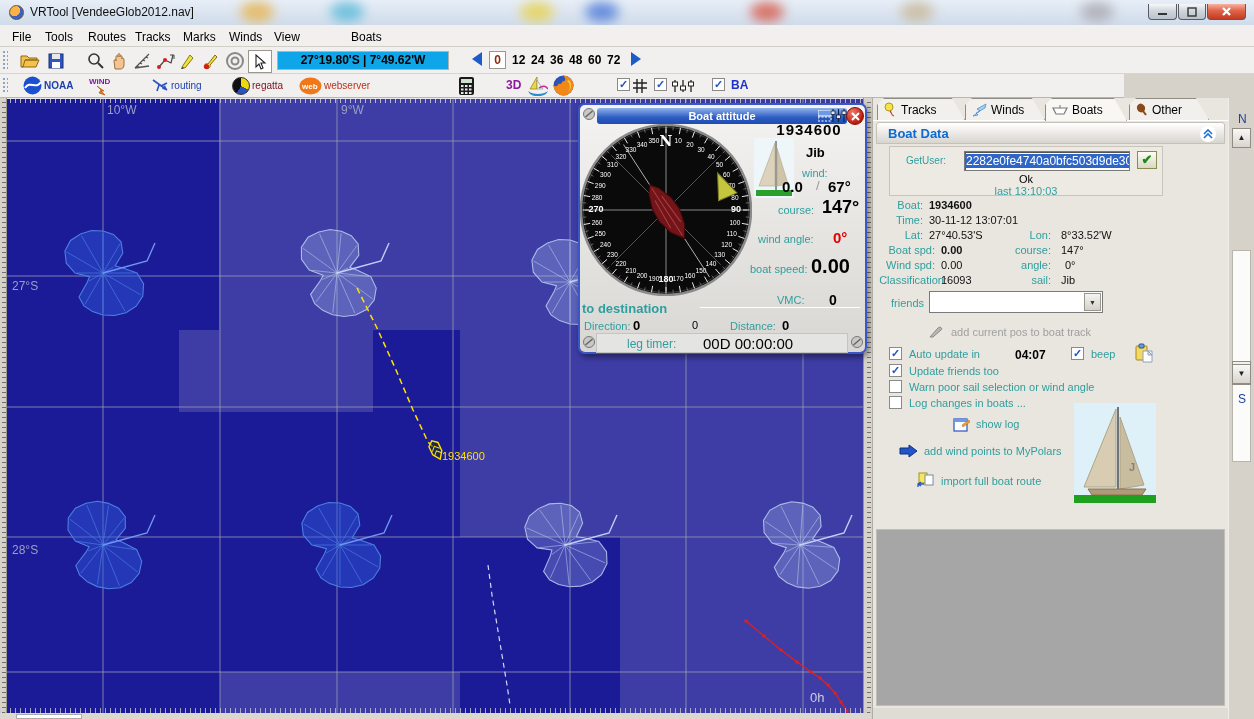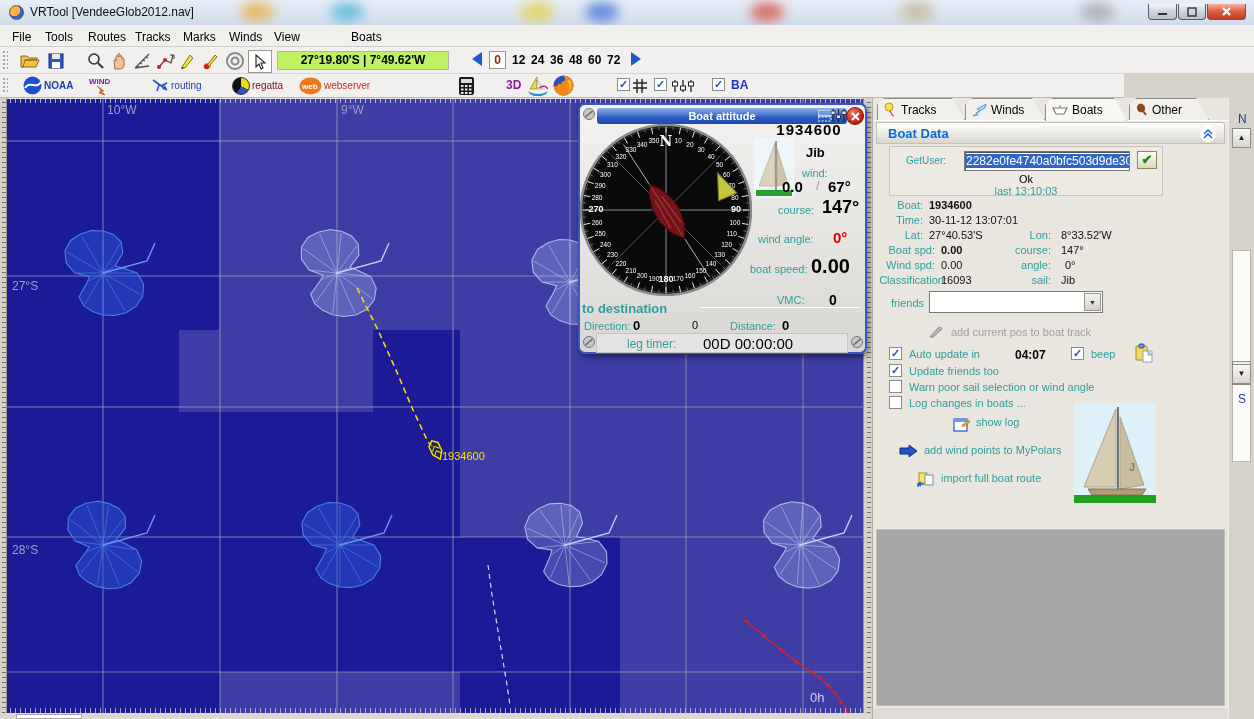--- a/index.html
+++ b/index.html
@@ -21,21 +21,21 @@
   
   #menubar { left:0; top:25px; width:1254px; height:22px; background:#f1f0ee; border-bottom:1px solid #d2cfc8; }
   .menu-item { position:absolute; top:3px; font-size:12px; padding:2px 4px; }
   #toolbar1 { left:0; top:47px; width:1254px; height:27px; background:#f1f0ee; border-bottom:1px solid #d8d5ce; }
   #toolbar2 { left:0; top:74px; width:1124px; height:24px; background:#f1f0ee; border-bottom:1px solid #b9b6ae; }
   .grip { position:absolute; left:2px; top:3px; bottom:3px; width:6px;
     background-image:radial-gradient(#8aa4cc 1px, transparent 1.2px); background-size:4px 4px; }
   .tbicon { position:absolute; top:3px; width:21px; height:21px; display:flex; align-items:center; justify-content:center; }
   #toolbar2 .tbicon { top:1px; }
   .tblabel { position:absolute; top:6px; font-size:10px; }
-  #coord-box { left:277px; top:4px; width:172px; height:19px; background:#bef264; border:1px solid #b5b2aa;
+  #coord-box { left:277px; top:4px; width:172px; height:19px; background:#0ea5e9; border:1px solid #b5b2aa;
     text-align:center; font-size:12px; font-weight:bold; line-height:17px; }
   .chev { position:absolute; top:5px; width:0; height:0; border-top:7px solid transparent; border-bottom:7px solid transparent; }
   #chev-left  { left:472px; border-right:10px solid #1b5cc8; }
   #chev-right { left:631px; border-left:10px solid #1b5cc8; }
   #step-zero { left:489px; top:4px; width:17px; height:18px; background:#fff; border:1px solid #9a978f;
     text-align:center; font-weight:bold; color:#8a2c10; line-height:16px; font-size:12px; }
   .step { position:absolute; top:6px; font-size:12px; font-weight:bold; }
   .cb13 { position:absolute; width:13px; height:13px; background:#fff; border:1px solid #8a8a8a;
     font-size:11px; line-height:11px; text-align:center; color:#2356c8; font-weight:bold; }
 
@@ -90,21 +90,21 @@
   .drow { position:absolute; width:330px; height:15px; left:8px; font-size:11px; }
   .dlab { position:absolute; text-align:right; color:#2f9e9e; }
   .dval { position:absolute; color:#111; }
   .bold { font-weight:bold; }
   #friends-combo { position:absolute; left:56px; top:193px; width:174px; height:22px; background:#fff; border:1px solid #7a7a7a; }
   #friends-combo .dd { position:absolute; right:1px; top:1px; width:17px; height:18px;
     background:linear-gradient(#f4f4f2,#d4d1ca); border:1px solid #9a978f; text-align:center; font-size:7px; line-height:17px; color:#333; }
   .chkrow { position:absolute; left:16px; display:flex; align-items:center; gap:7px; }
   .chk { width:13px; height:13px; background:#fff; border:1px solid #8a8a8a; font-size:11px; line-height:11px;
     text-align:center; color:#2356c8; font-weight:bold; }
-  .act { position:absolute; display:flex; gap:6px; color:#2f9e9e; font-size:11px; }
+  .act { position:absolute; display:flex; align-items:center; gap:6px; color:#2f9e9e; font-size:11px; }
   #remote-gray { position:absolute; left:3px; top:431px; width:349px; height:177px; background:#a6a6a6; border:1px solid #c0bdb6; }
   #rpanel-bottom { position:absolute; left:0; top:610px; width:356px; height:11px; background:#dfdcd5; }
 
   
   #panbar { left:1228px; top:98px; width:26px; height:621px; background:#d6d2ca; border-left:1px solid #efede9; }
   .panlabel { position:absolute; left:9px; color:#1c3f9e; font-size:12px; }
   .sbtn { position:absolute; left:3px; width:19px; height:20px; background:linear-gradient(#f8f8f6,#d8d5ce);
     border:1px solid #8f8c84; text-align:center; font-size:8px; line-height:18px; color:#222; }
   #pantrack { position:absolute; left:3px; top:152px; width:19px; height:212px; background:#fbfbf9; border:1px solid #b8b5ad; }
   #panthumb { position:absolute; left:3px; top:263px; width:19px; height:24px; background:linear-gradient(#f2f2f0,#d2cfc8); border:1px solid #8f8c84; }

